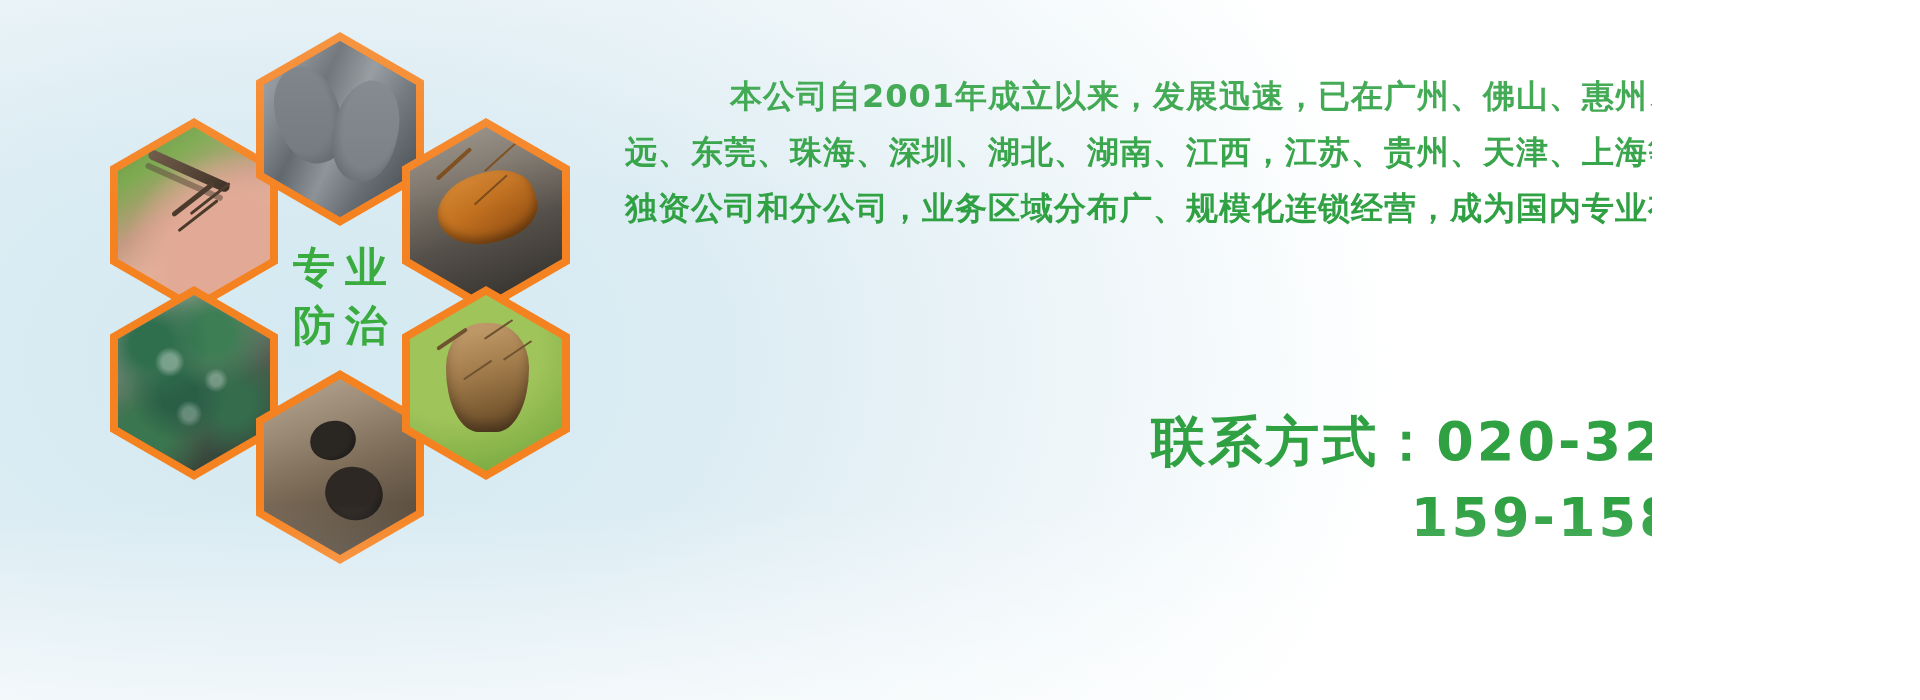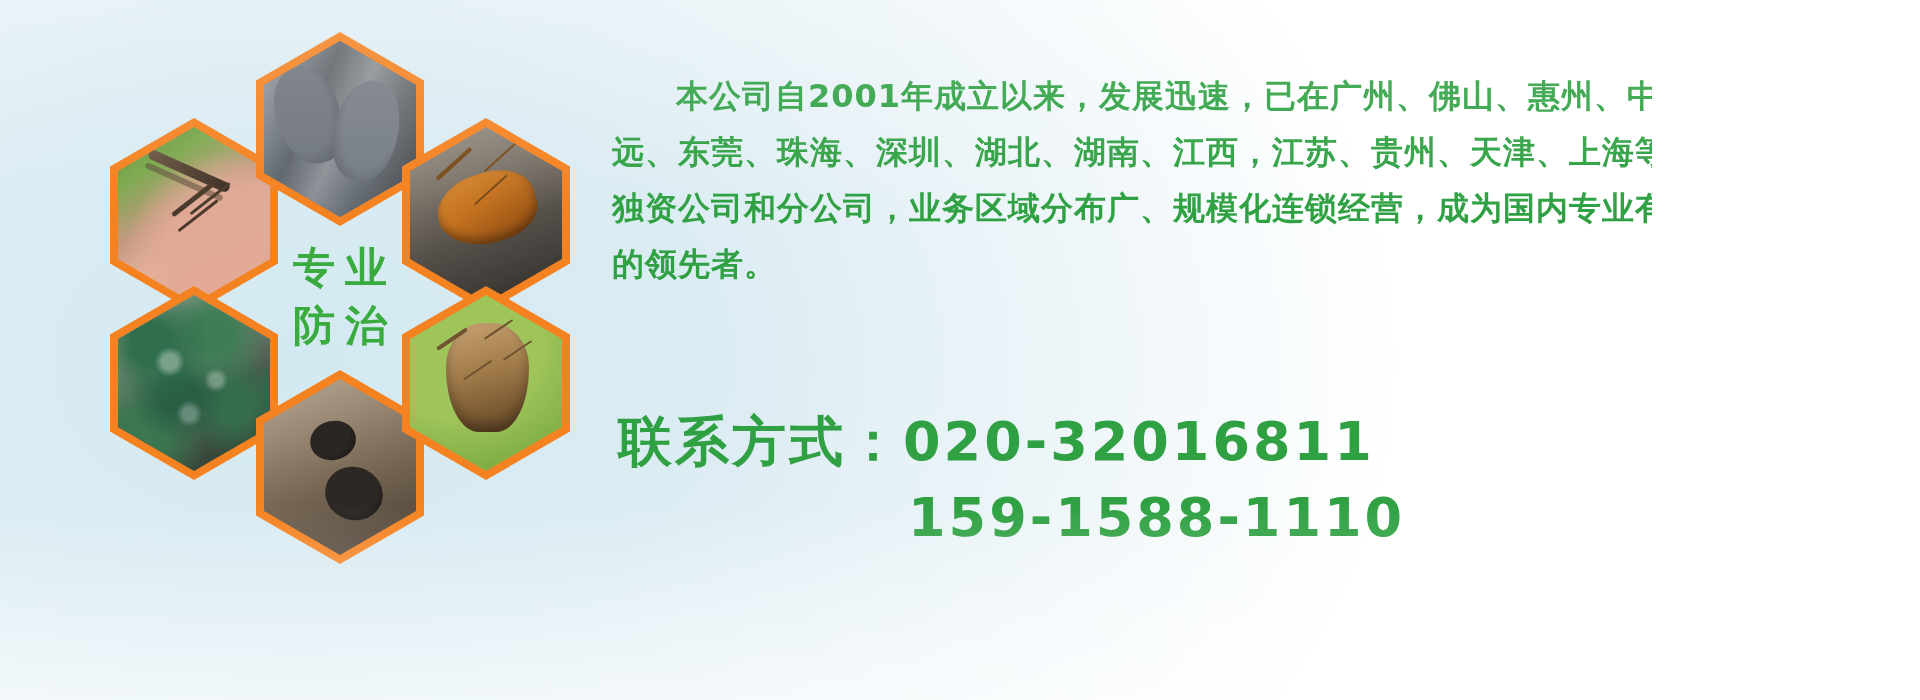--- a/index.html
+++ b/index.html
@@ -6,20 +6,21 @@
   body{
     width:1920px;height:700px;overflow:hidden;
     font-family:"Liberation Sans","DejaVu Sans",sans-serif;
     background:#ffffff;
   }
   .banner{
     position:relative;width:1652px;height:700px;overflow:hidden;
     background:
       radial-gradient(ellipse 1100px 760px at 300px 360px, #d3e9f1 0%, #dcecf3 38%, #e9f3f7 62%, #f4f9fb 82%, #ffffff 100%),
       linear-gradient(105deg,#cfe6ef 0%,#dceef5 22%,#eaf4f8 48%,#f6fafc 70%,#ffffff 100%);
+    text-align: right;
   }
   .banner:after{
     content:"";position:absolute;inset:0;
     background:linear-gradient(180deg,rgba(255,255,255,.18) 0%,rgba(255,255,255,0) 30%,rgba(255,255,255,0) 72%,rgba(255,255,255,.55) 100%);
     pointer-events:none;
   }
 
   
   .hex-cluster{position:absolute;left:110px;top:10px;width:470px;height:560px;}
   .hex{

